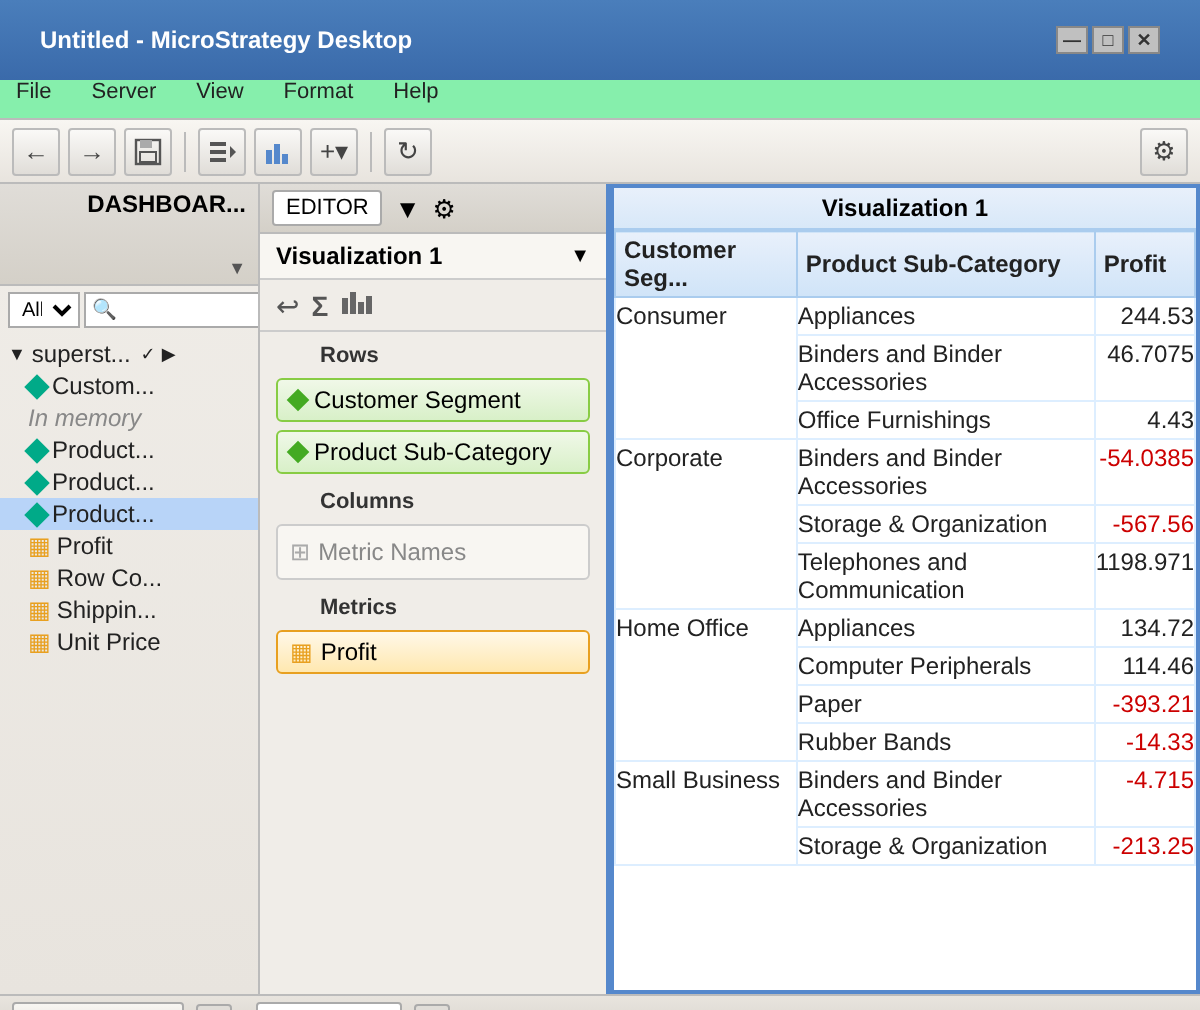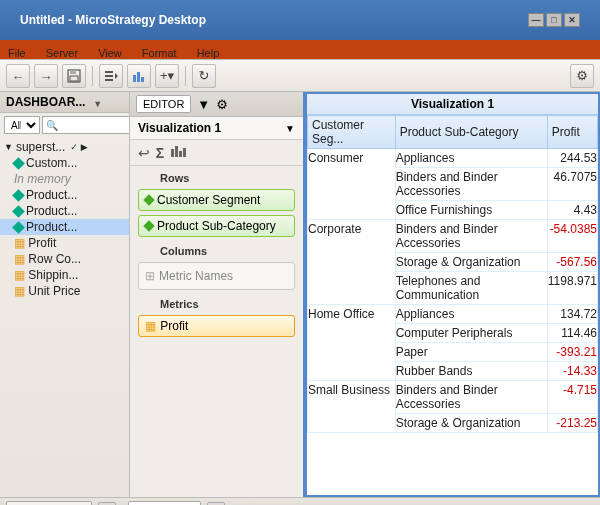--- a/index.html
+++ b/index.html
@@ -15,24 +15,24 @@
       justify-content: space-between;
       padding: 0 20px;
       font-size: 11px;
       font-weight: bold;
     }
     .title-bar-buttons { display: flex; gap: 2px; }
     .title-bar-btn { width: 16px; height: 14px; background: #c0c0c0; border: 1px solid #888; font-size: 9px; display: flex; align-items: center; justify-content: center; cursor: pointer; color: #333; }
 
     
     .menu-bar {
-      background: #c2410c;
+      background: #86efac;
       height: 20px;
       display: flex;
-      align-items: flex-end;
+      align-items: flex-start;
       padding: 0 4px;
       border-bottom: 1px solid #bbb;
       gap: 12px;
     }
     .menu-item { font-size: 11px; padding: 0 4px; cursor: pointer; color: #222; }
 
     
     .toolbar {
       background: linear-gradient(to bottom, #f8f6f2, #e8e4de);
       height: 32px;
@@ -63,24 +63,25 @@
       border-right: 1px solid #bbb;
       display: flex;
       flex-direction: column;
       overflow: hidden;
     }
     .panel-header {
       background: linear-gradient(to bottom, #e0ddd8, #d4d0c8);
       padding: 3px 6px;
       display: flex;
       align-items: flex-end;
-      gap: 8px;
+      gap: 20px;
       border-bottom: 1px solid #bbb;
       font-weight: bold;
       font-size: 11px;
+      flex-direction: column;
     }
     .panel-search { display: flex; align-items: center; padding: 3px 4px; gap: 2px; }
     .filter-select {
       width: 36px; height: 18px; font-size: 10px; border: 1px solid #aaa;
       background: white; padding: 0 2px;
     }
     .search-input {
       flex: 1; height: 18px; border: 1px solid #aaa; padding: 0 3px; font-size: 10px;
     }
 
@@ -165,21 +166,21 @@
       font-size: 12px;
       border-bottom: 1px solid #aaccee;
     }
     .viz-table {
       width: 100%; border-collapse: collapse; font-size: 11px;
     }
     .viz-table th {
       background: linear-gradient(to bottom, #e8f0fb, #d0e4f8);
       border: 1px solid #aaccee;
       padding: 2px 4px;
-      font-weight: normal;
+      font-weight: bold;
       text-align: left;
       color: #222;
     }
     .viz-table td {
       border: 1px solid #ddeeff;
       padding: 2px 0;
       color: #222;
       vertical-align: top;
       margin-left: 23px;
     }

